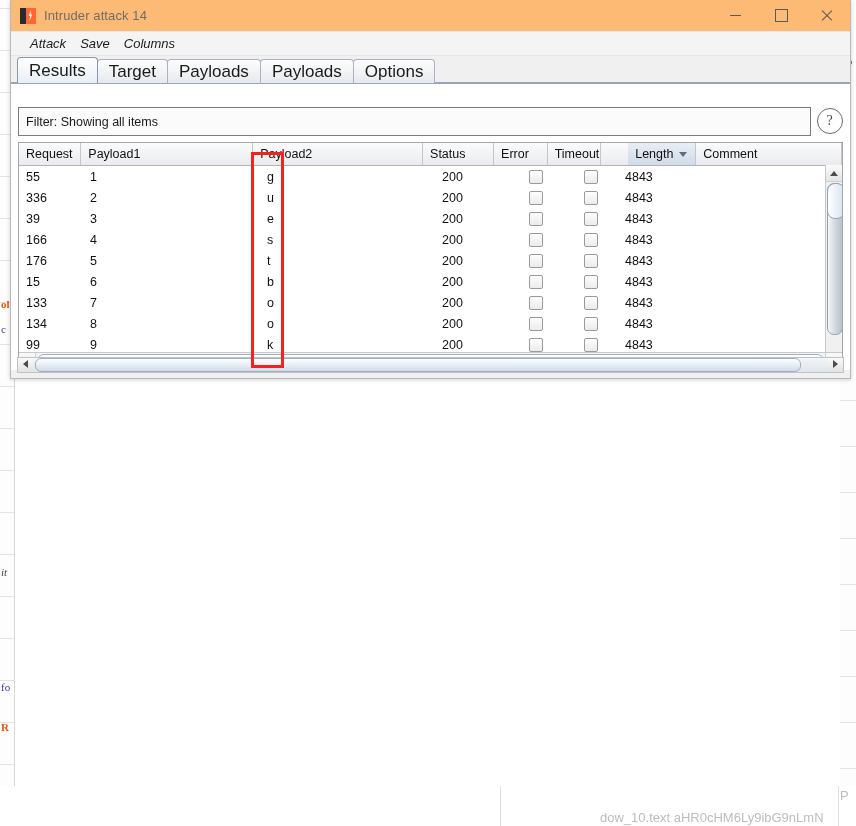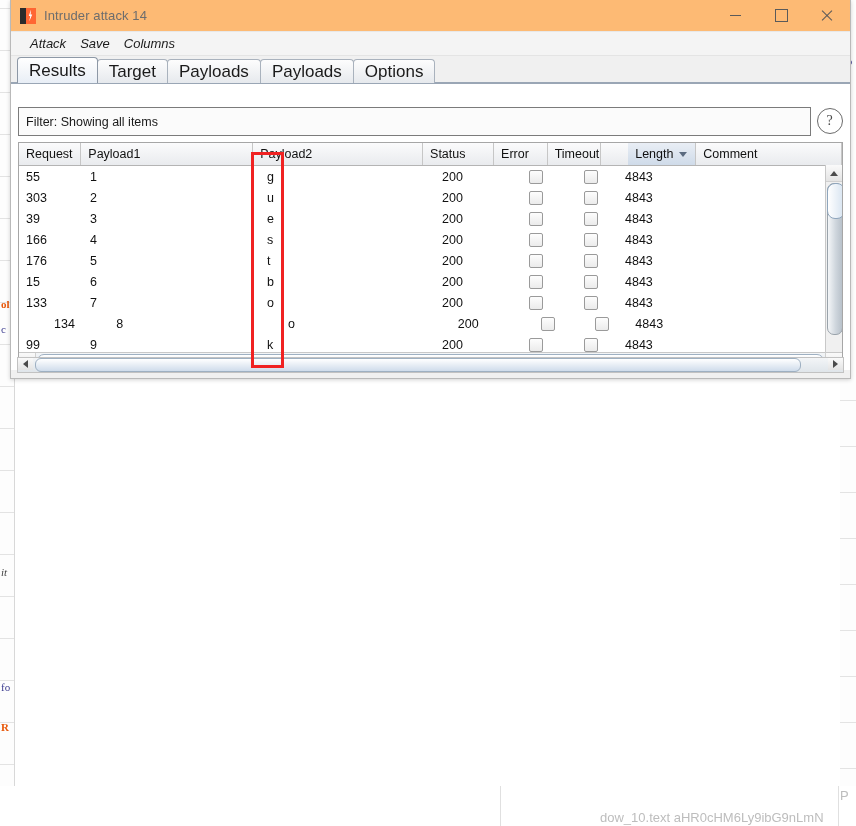--- a/index.html
+++ b/index.html
@@ -644,21 +644,21 @@
               <div class="td center" style="width: 55px;">
                 <span class="chk"></span>
               </div>
               <div class="td center" style="width: 55px;">
                 <span class="chk"></span>
               </div>
               <div class="td" style="width: 70px;">4843</div>
               <div class="td" style="width: 150px;"></div>
             </div>
             <div class="tr">
-              <div class="td" style="width: 64px;">303</div>
+              <div class="td" style="width: 64px;">336</div>
               <div class="td" style="width: 177px;">2</div>
               <div class="td" style="width: 175px;">u</div>
               <div class="td" style="width: 73px;">200</div>
               <div class="td center" style="width: 55px;">
                 <span class="chk"></span>
               </div>
               <div class="td center" style="width: 55px;">
                 <span class="chk"></span>
               </div>
               <div class="td" style="width: 70px;">4843</div>
@@ -728,21 +728,21 @@
               <div class="td center" style="width: 55px;">
                 <span class="chk"></span>
               </div>
               <div class="td center" style="width: 55px;">
                 <span class="chk"></span>
               </div>
               <div class="td" style="width: 70px;">4843</div>
               <div class="td" style="width: 150px;"></div>
             </div>
             <div class="tr">
-              <div class="td" style="width: 64px; margin-left: 28px;">134</div>
+              <div class="td" style="width: 64px;">134</div>
               <div class="td" style="width: 177px;">8</div>
               <div class="td" style="width: 175px;">o</div>
               <div class="td" style="width: 73px;">200</div>
               <div class="td center" style="width: 55px;">
                 <span class="chk"></span>
               </div>
               <div class="td center" style="width: 55px;">
                 <span class="chk"></span>
               </div>
               <div class="td" style="width: 70px;">4843</div>

